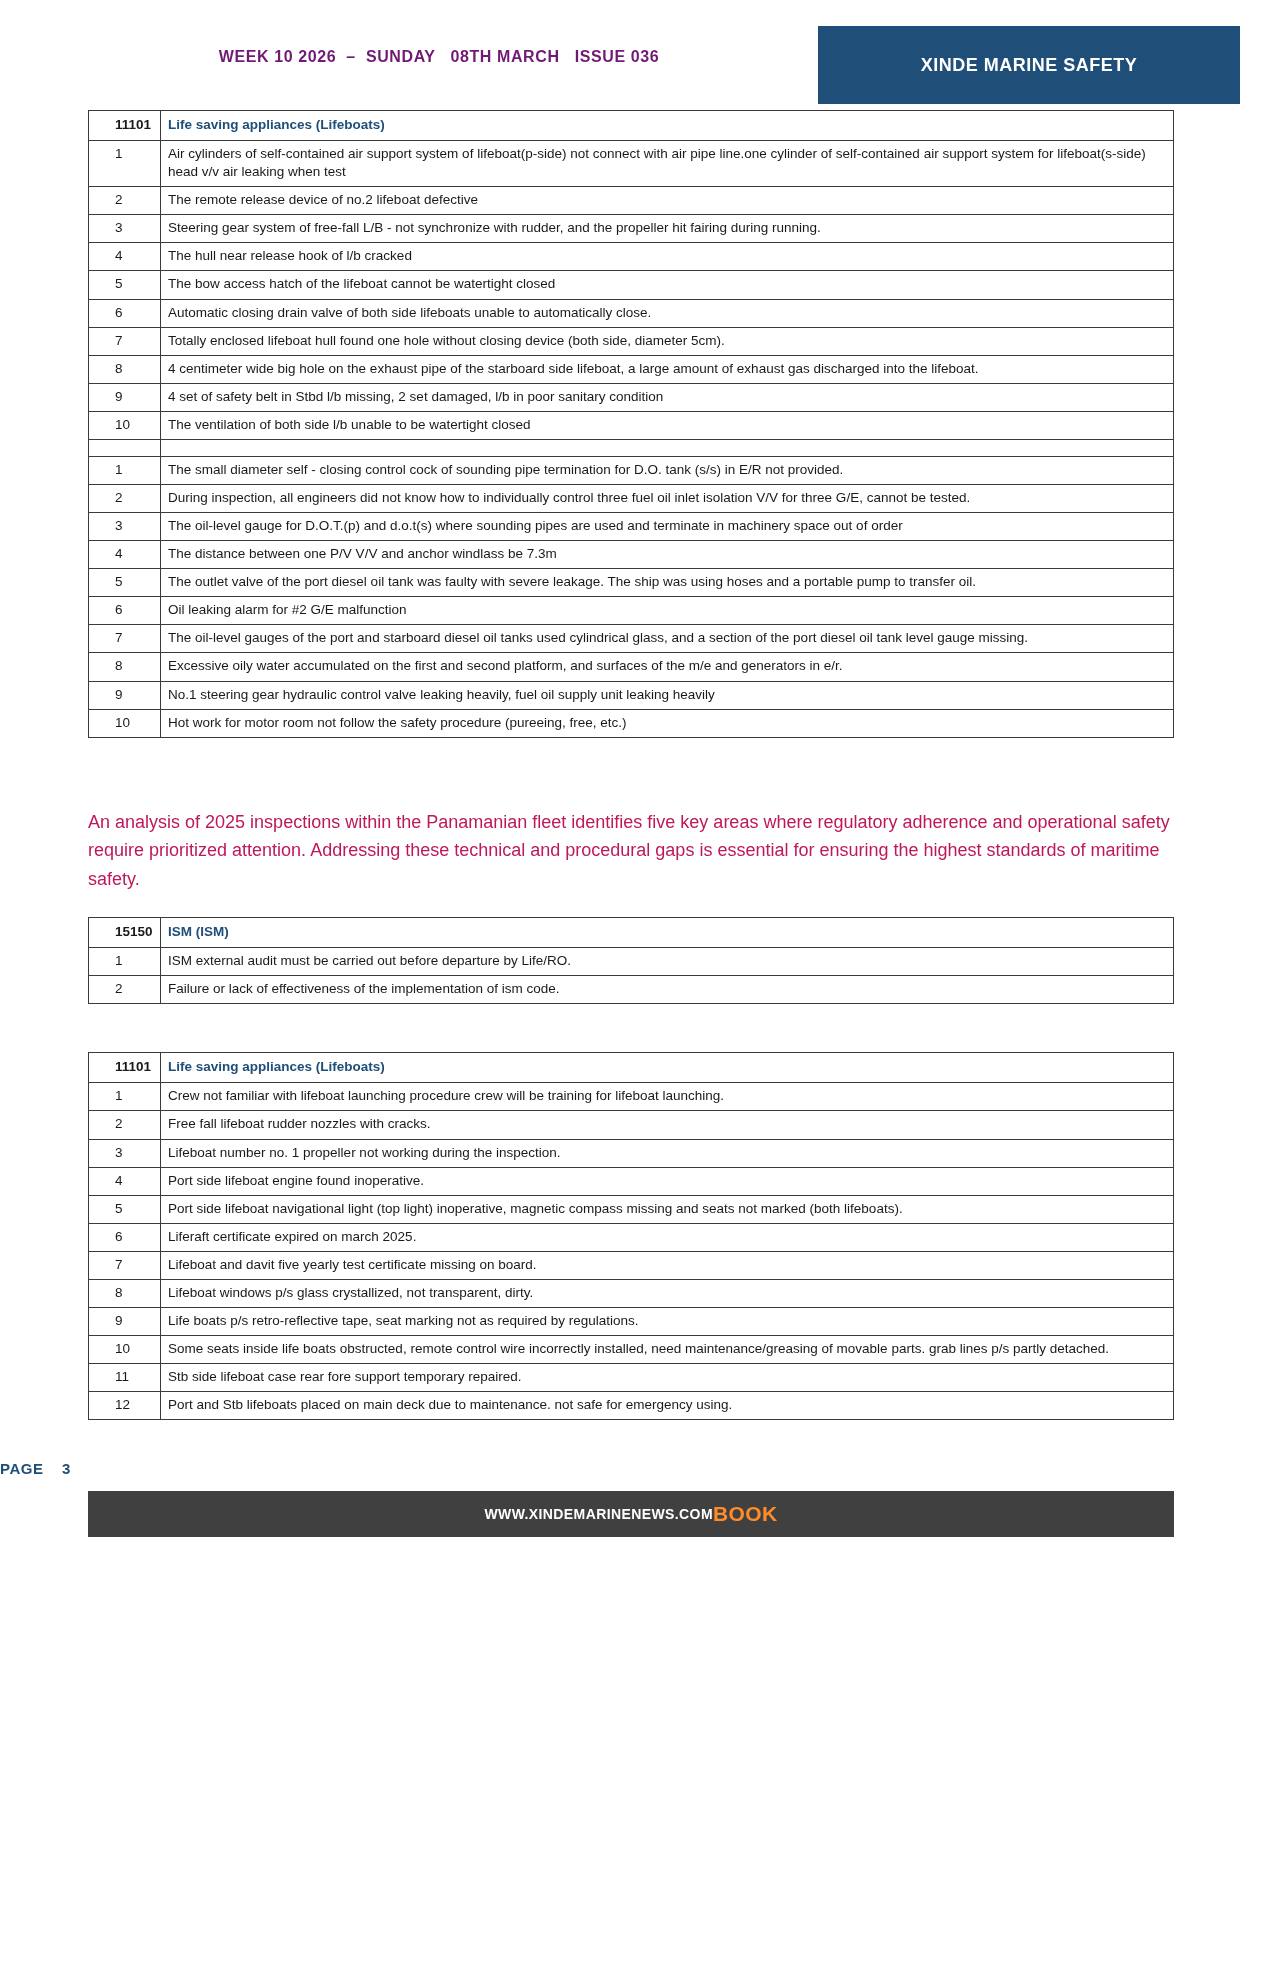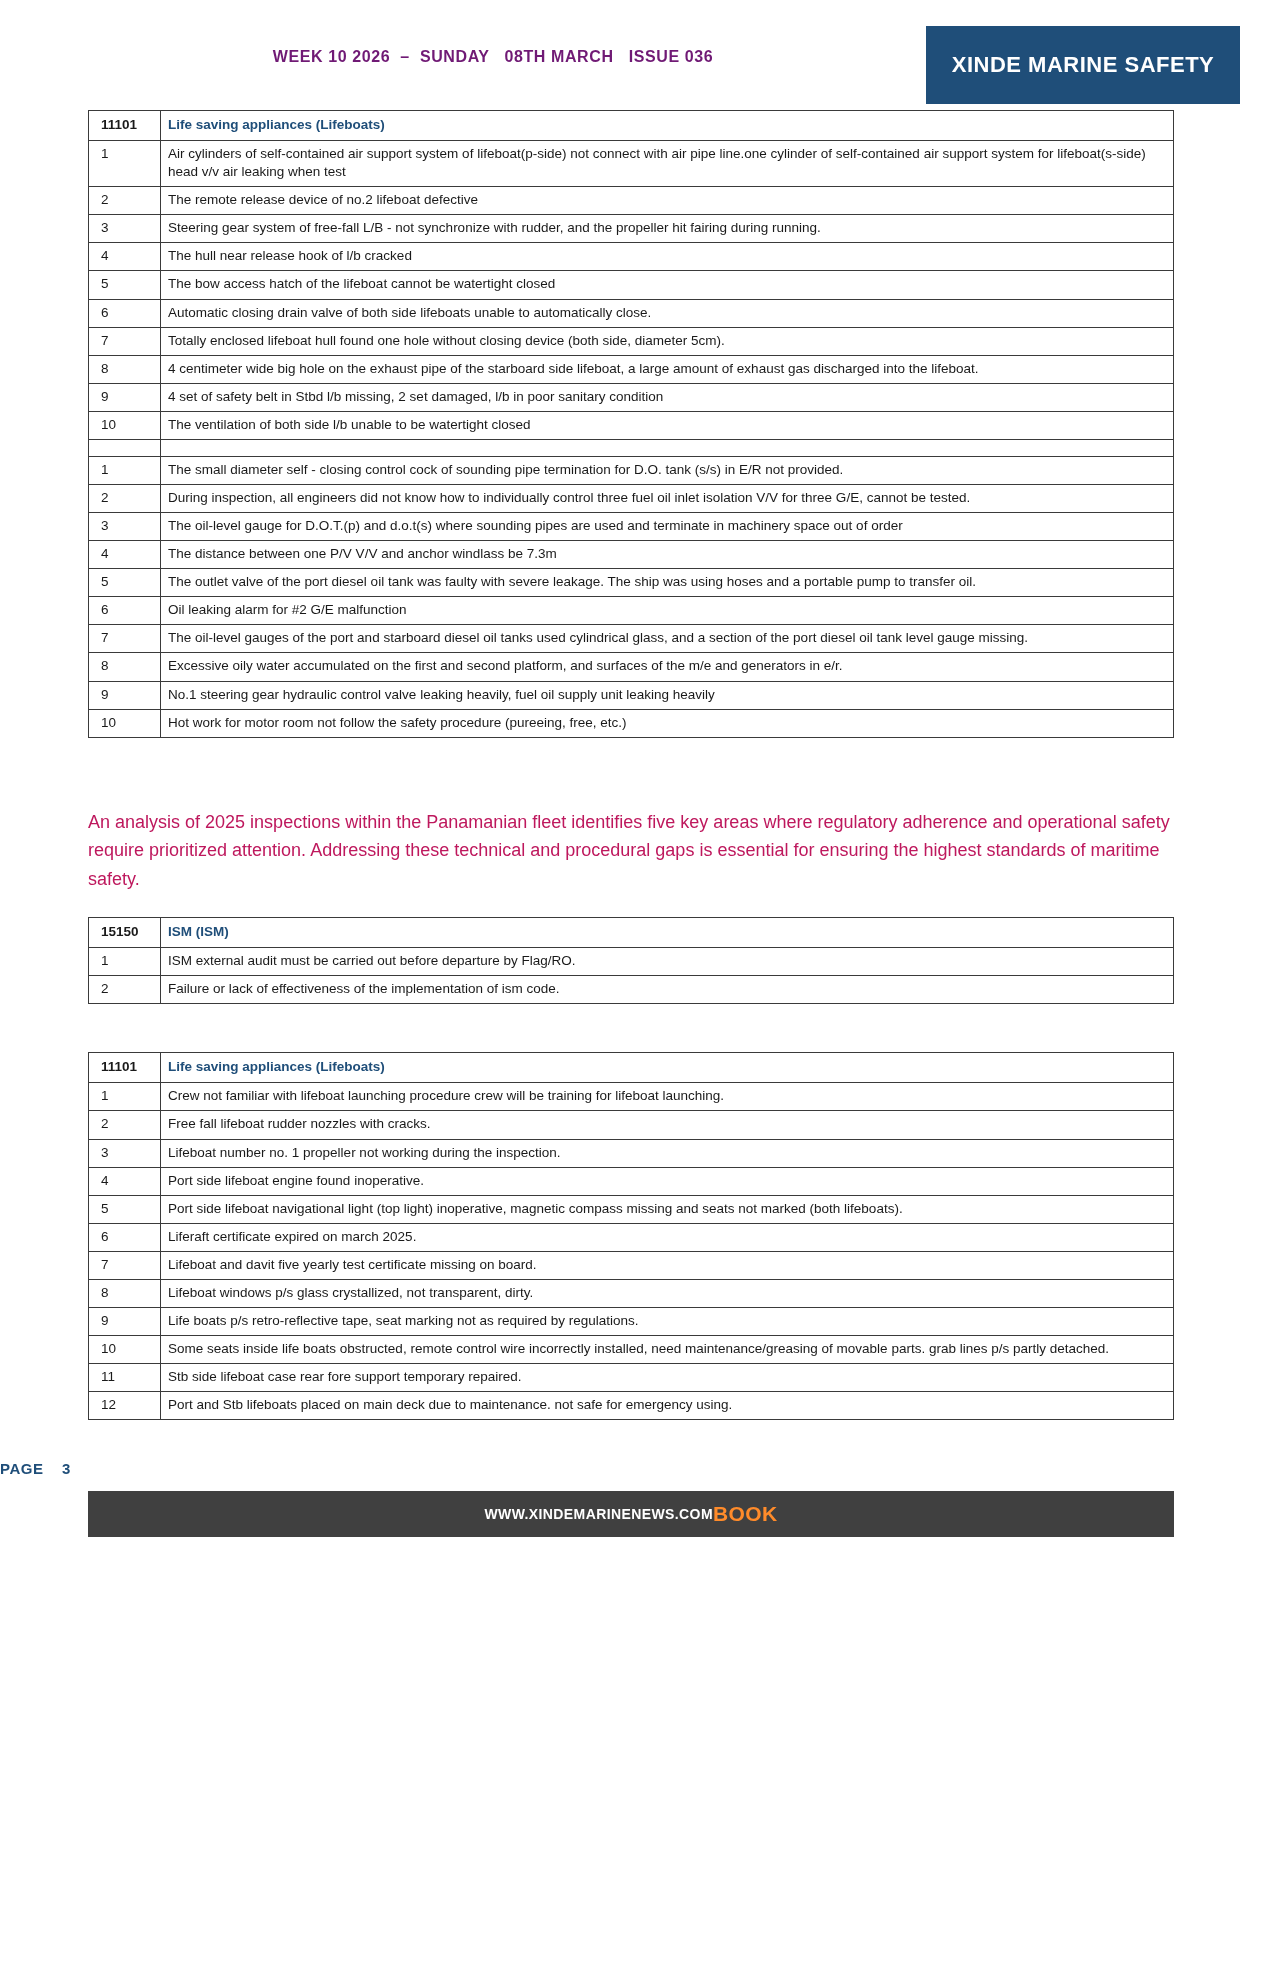--- a/index.html
+++ b/index.html
@@ -36,28 +36,28 @@
   }
   .header-title {
     font-size: 16px;
     font-weight: bold;
     color: #701a75;
     letter-spacing: 0.6px;
     white-space: pre;
     padding-top: 22px;
   }
   .header-badge {
-    width: 314px;
+    width: 422px;
     height: 78px;
     background: #1f4e79;
     color: #ffffff;
     display: flex;
     align-items: center;
     justify-content: center;
-    font-size: 22px;
+    font-size: 18px;
     font-weight: bold;
     letter-spacing: 0.5px;
     margin-right: 40px;
   }
 
   
   .tbl {
     border-collapse: collapse;
     width: 1086px;
     margin: 0 0 0 88px;
@@ -67,21 +67,21 @@
     border: 1px solid #3a3a3a;
     font-size: 13.5px;
     line-height: 1.34;
     padding: 4px 7px 5px 7px;
     vertical-align: top;
     color: #1a1a1a;
   }
   .tbl td.num {
     width: 72px;
     text-align: left;
-    padding-left: 12px;
+    padding-left: 26px;
   }
   .code-row td {
     font-weight: bold;
     color: #1f4e79;
     font-size: 13.5px;
     padding-top: 5px;
     padding-bottom: 6px;
   }
   .code-row td.num {
     color: #1a1a1a;
@@ -258,21 +258,21 @@
   <div class="gap-24"></div>
 
   <table class="tbl">
     <tbody>
       <tr class="code-row">
         <td class="num">15150</td>
         <td>ISM (ISM)</td>
       </tr>
       <tr>
           <td class="num">1</td>
-          <td>ISM external audit must be carried out before departure by Flag/RO.</td>
+          <td>ISM external audit must be carried out before departure by Life/RO.</td>
         </tr>
       <tr>
           <td class="num">2</td>
           <td>Failure or lack of effectiveness of the implementation of ism code.</td>
         </tr>
     </tbody>
   </table>
 
   <div class="gap-48"></div>
 

